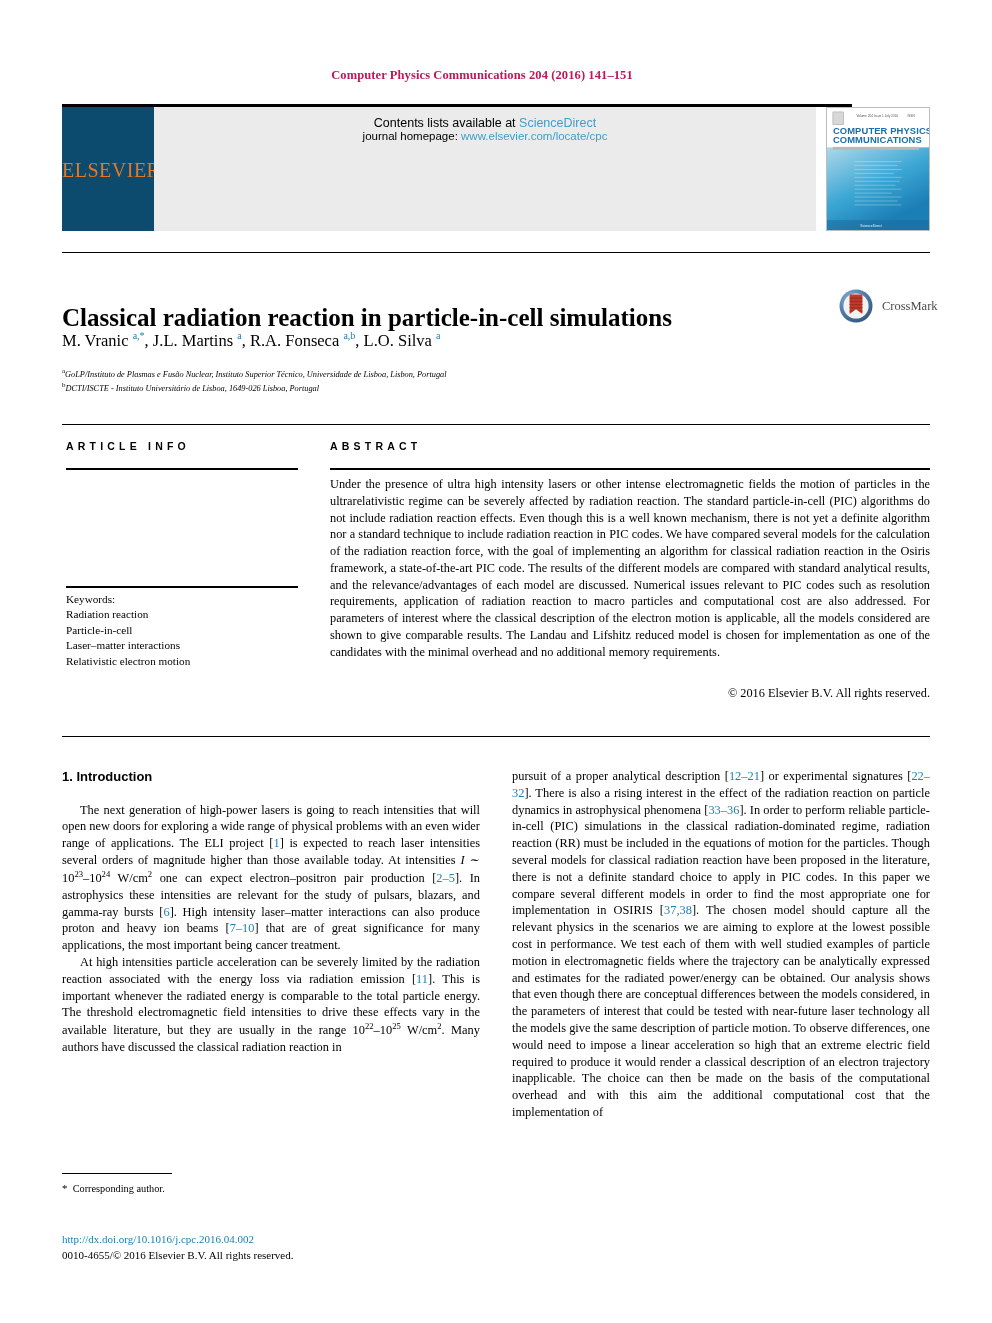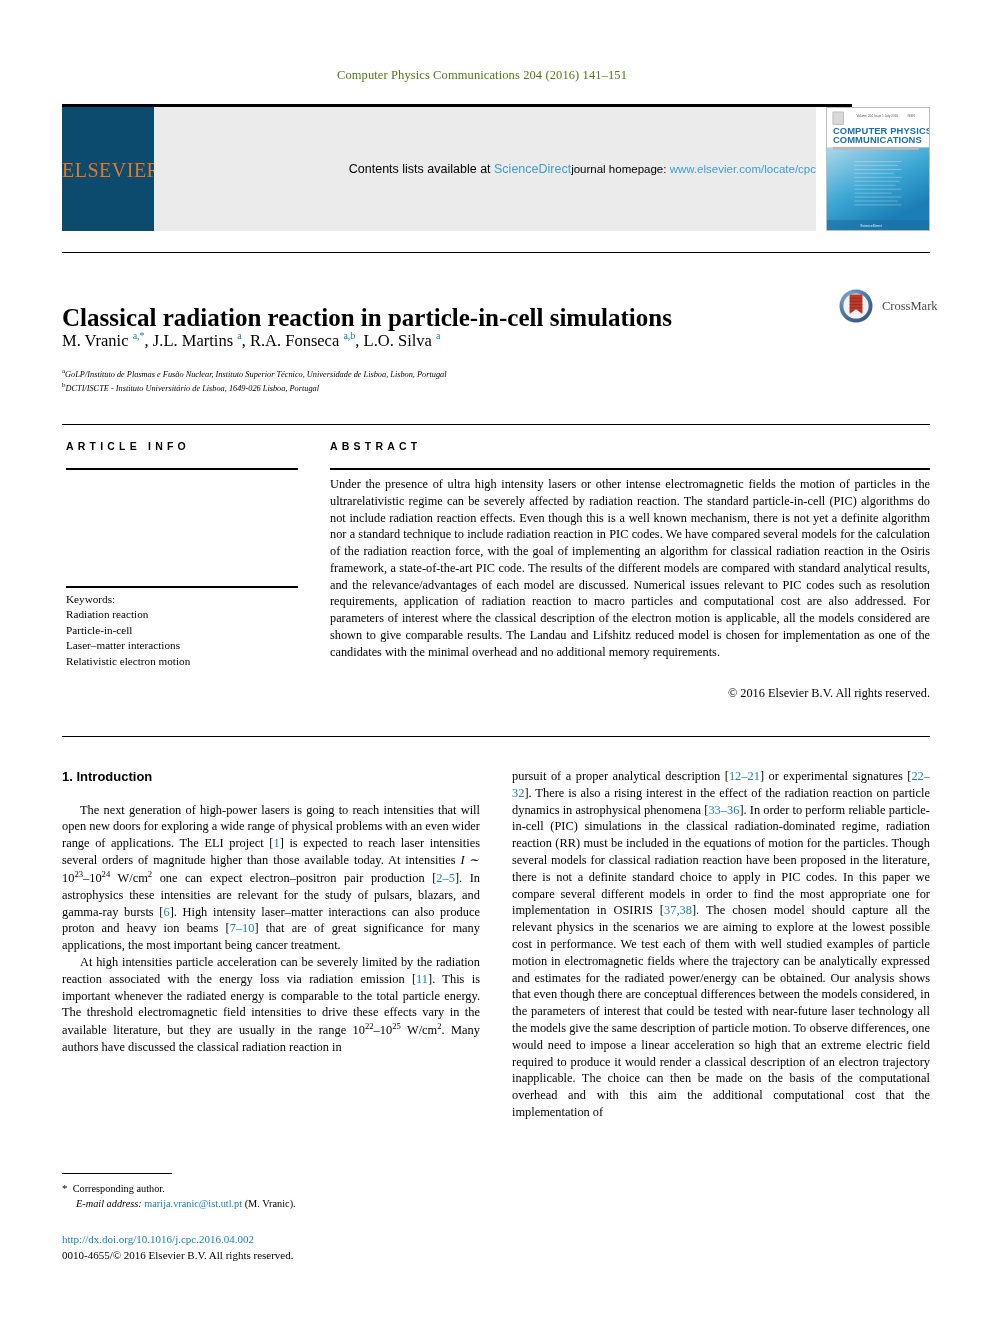--- a/index.html
+++ b/index.html
@@ -12,22 +12,22 @@
     position: relative;
     overflow: hidden;
   }
   .page { position:absolute; left:0; top:0; width:992px; height:1323px; }
 
   
   .runninghead {
     position:absolute; left:0; top:68px; width:964px;
     text-align:center;
     font-size:12.5px;
-    color:#4d7c0f;
-    font-weight:400;
+    color:#be185d;
+    font-weight:700;
     letter-spacing:0.1px;
   }
 
   
   .masthead { position:absolute; left:62px; top:104px; width:868px; }
   .mast-rule { height:3px; background:#000; width:790px; }
   .mast-body { display:flex; align-items:stretch; height:124px; }
   .mast-left {
     width:92px; flex:0 0 92px;
     display:flex; flex-direction:row; justify-content:space-between;
@@ -35,22 +35,22 @@
     background:#0c4a6e;
   }
   .tree-svg { width:84px; height:92px; display:block; }
   .elsevier-word {
     font-family:"Liberation Serif", serif;
     font-size:20px; color:#E87722; letter-spacing:0.5px;
     line-height:1; white-space:nowrap;
   }
   .mast-center {
     flex:1 1 auto; background:#ebebeb;
-    display:flex; flex-direction:row; align-items:center;
-    justify-content:flex-end; padding:9px 0 9px 0;
+    display:flex; flex-direction:column; align-items:center;
+    justify-content:flex-start; padding:9px 0 9px 0;
   }
   .contents-line { font-family:"Liberation Sans", sans-serif; font-size:12.5px; color:#000; }
   .contents-line .sd { color:#3e9ecb; }
   .journal-title {
     font-family:"Liberation Serif", serif;
     font-size:27.5px; color:#000; letter-spacing:0.2px;
   }
   .homepage-line { font-family:"Liberation Sans", sans-serif; font-size:11.5px; color:#000; }
   .homepage-line .url { color:#3e9ecb;margin-top:33px; }
   .mast-right { width:104px; flex:0 0 104px; margin-left:10px; }
@@ -267,22 +267,17 @@
     <p>At high intensities particle acceleration can be severely limited by the radiation reaction associated with the energy loss via radiation emission [<span class="ref">11</span>]. This is important whenever the radiated energy is comparable to the total particle energy. The threshold electromagnetic field intensities to drive these effects vary in the available literature, but they are usually in the range 10<sup class="num">22</sup>–10<sup class="num">25</sup> W/cm<sup class="num">2</sup>. Many authors have discussed the classical radiation reaction in</p>
   </div>
 
   <div class="col col-right">
     <p style="text-indent:0">pursuit of a proper analytical description [<span class="ref">12–21</span>] or experimental signatures [<span class="ref">22–32</span>]. There is also a rising interest in the effect of the radiation reaction on particle dynamics in astrophysical phenomena [<span class="ref">33–36</span>]. In order to perform reliable particle-in-cell (PIC) simulations in the classical radiation-dominated regime, radiation reaction (RR) must be included in the equations of motion for the particles. Though several models for classical radiation reaction have been proposed in the literature, there is not a definite standard choice to apply in PIC codes. In this paper we compare several different models in order to find the most appropriate one for implementation in OSIRIS [<span class="ref">37,38</span>].  The chosen model should capture all the relevant physics in the scenarios we are aiming to explore at the lowest possible cost in performance. We test each of them with well studied examples of particle motion in electromagnetic fields where the trajectory can be analytically expressed and estimates for the radiated power/energy can be obtained. Our analysis shows that even though there are conceptual differences between the models considered, in the parameters of interest that could be tested with near-future laser technology all the models give the same description of particle motion. To observe differences, one would need to impose a linear acceleration so high that an extreme electric field required to produce it would render a classical description of an electron trajectory inapplicable. The choice can then be made on the basis of the computational overhead and with this aim the additional computational cost that the implementation of</p>
   </div>
 
   <div class="fn-rule"></div>
   <div class="footnote">
     <div><span class="star">*</span>&nbsp;&nbsp;<span>Corresponding author.</span></div>
-    <div style="padding-left:14px">
-      <span class="em">E-mail address:</span>
-      <span class="mail">marija.vranic@ist.utl.pt</span>
-      <span>(M. Vranic).</span>
-    </div>
   </div>
   <div class="doi">http://dx.doi.org/10.1016/j.cpc.2016.04.002</div>
   <div class="issn">0010-4655/© 2016 Elsevier B.V. All rights reserved.</div>
 
 </div>
 
 </body></html>

